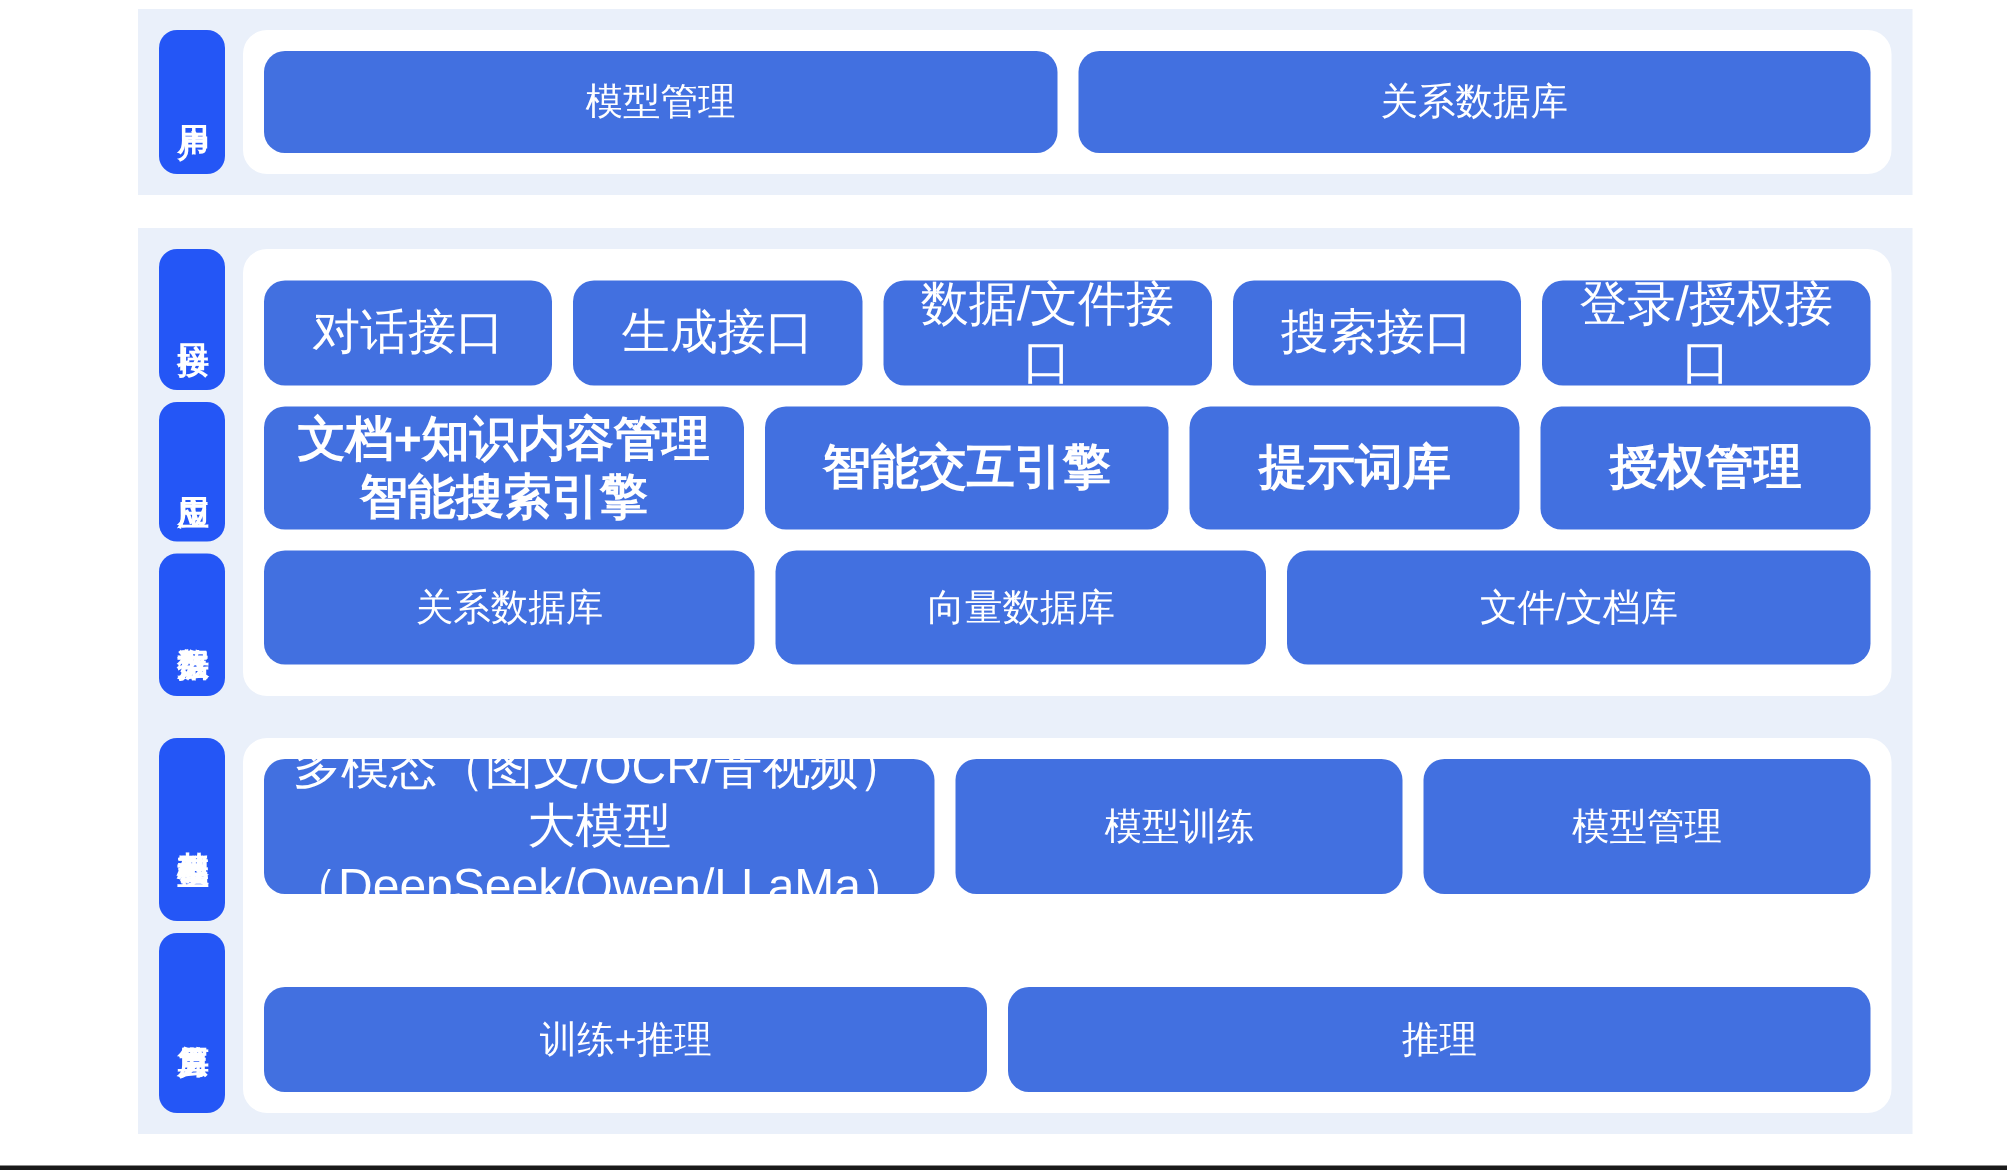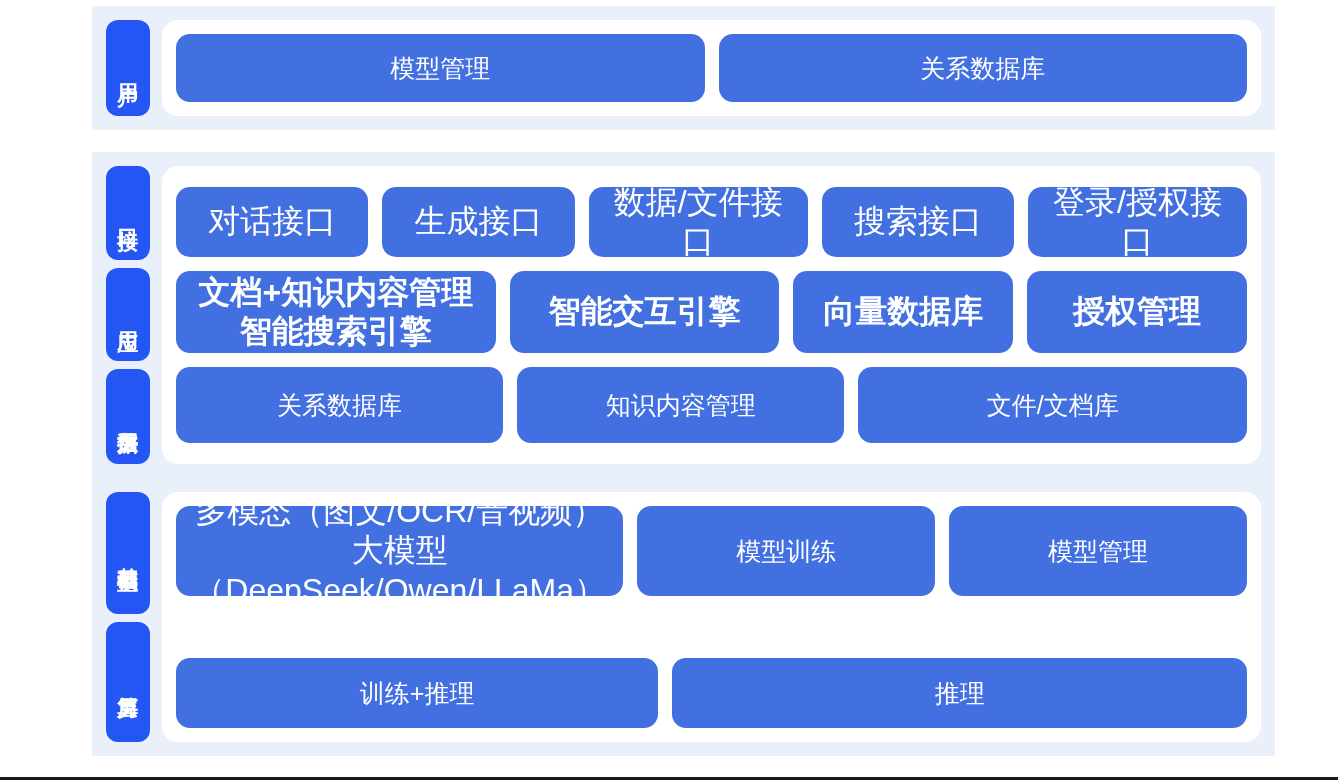--- a/index.html
+++ b/index.html
@@ -142,27 +142,27 @@
         <div class="node sm f13">生成接口</div>
         <div class="node sm f15">数据/文件接口</div>
         <div class="node sm f13">搜索接口</div>
         <div class="node sm f15">登录/授权接口</div>
       </div>
 
       <div class="row row-app">
         <div class="node sm f18">文档+知识内容管理
 智能搜索引擎</div>
         <div class="node sm f15">智能交互引擎</div>
-        <div class="node sm f12">向量数据库</div>
+        <div class="node sm f12">提示词库</div>
         <div class="node sm f12">授权管理</div>
       </div>
 
       <div class="row row-data">
         <div class="node f1">关系数据库</div>
-        <div class="node f1">知识内容管理</div>
+        <div class="node f1">向量数据库</div>
         <div class="node f12">文件/文档库</div>
       </div>
 
     </div>
   </div>
 
   <div class="group" id="group-infra">
     <div class="group-tabs">
       <div class="tab">基础模型</div>
       <div class="tab">算力层</div>

